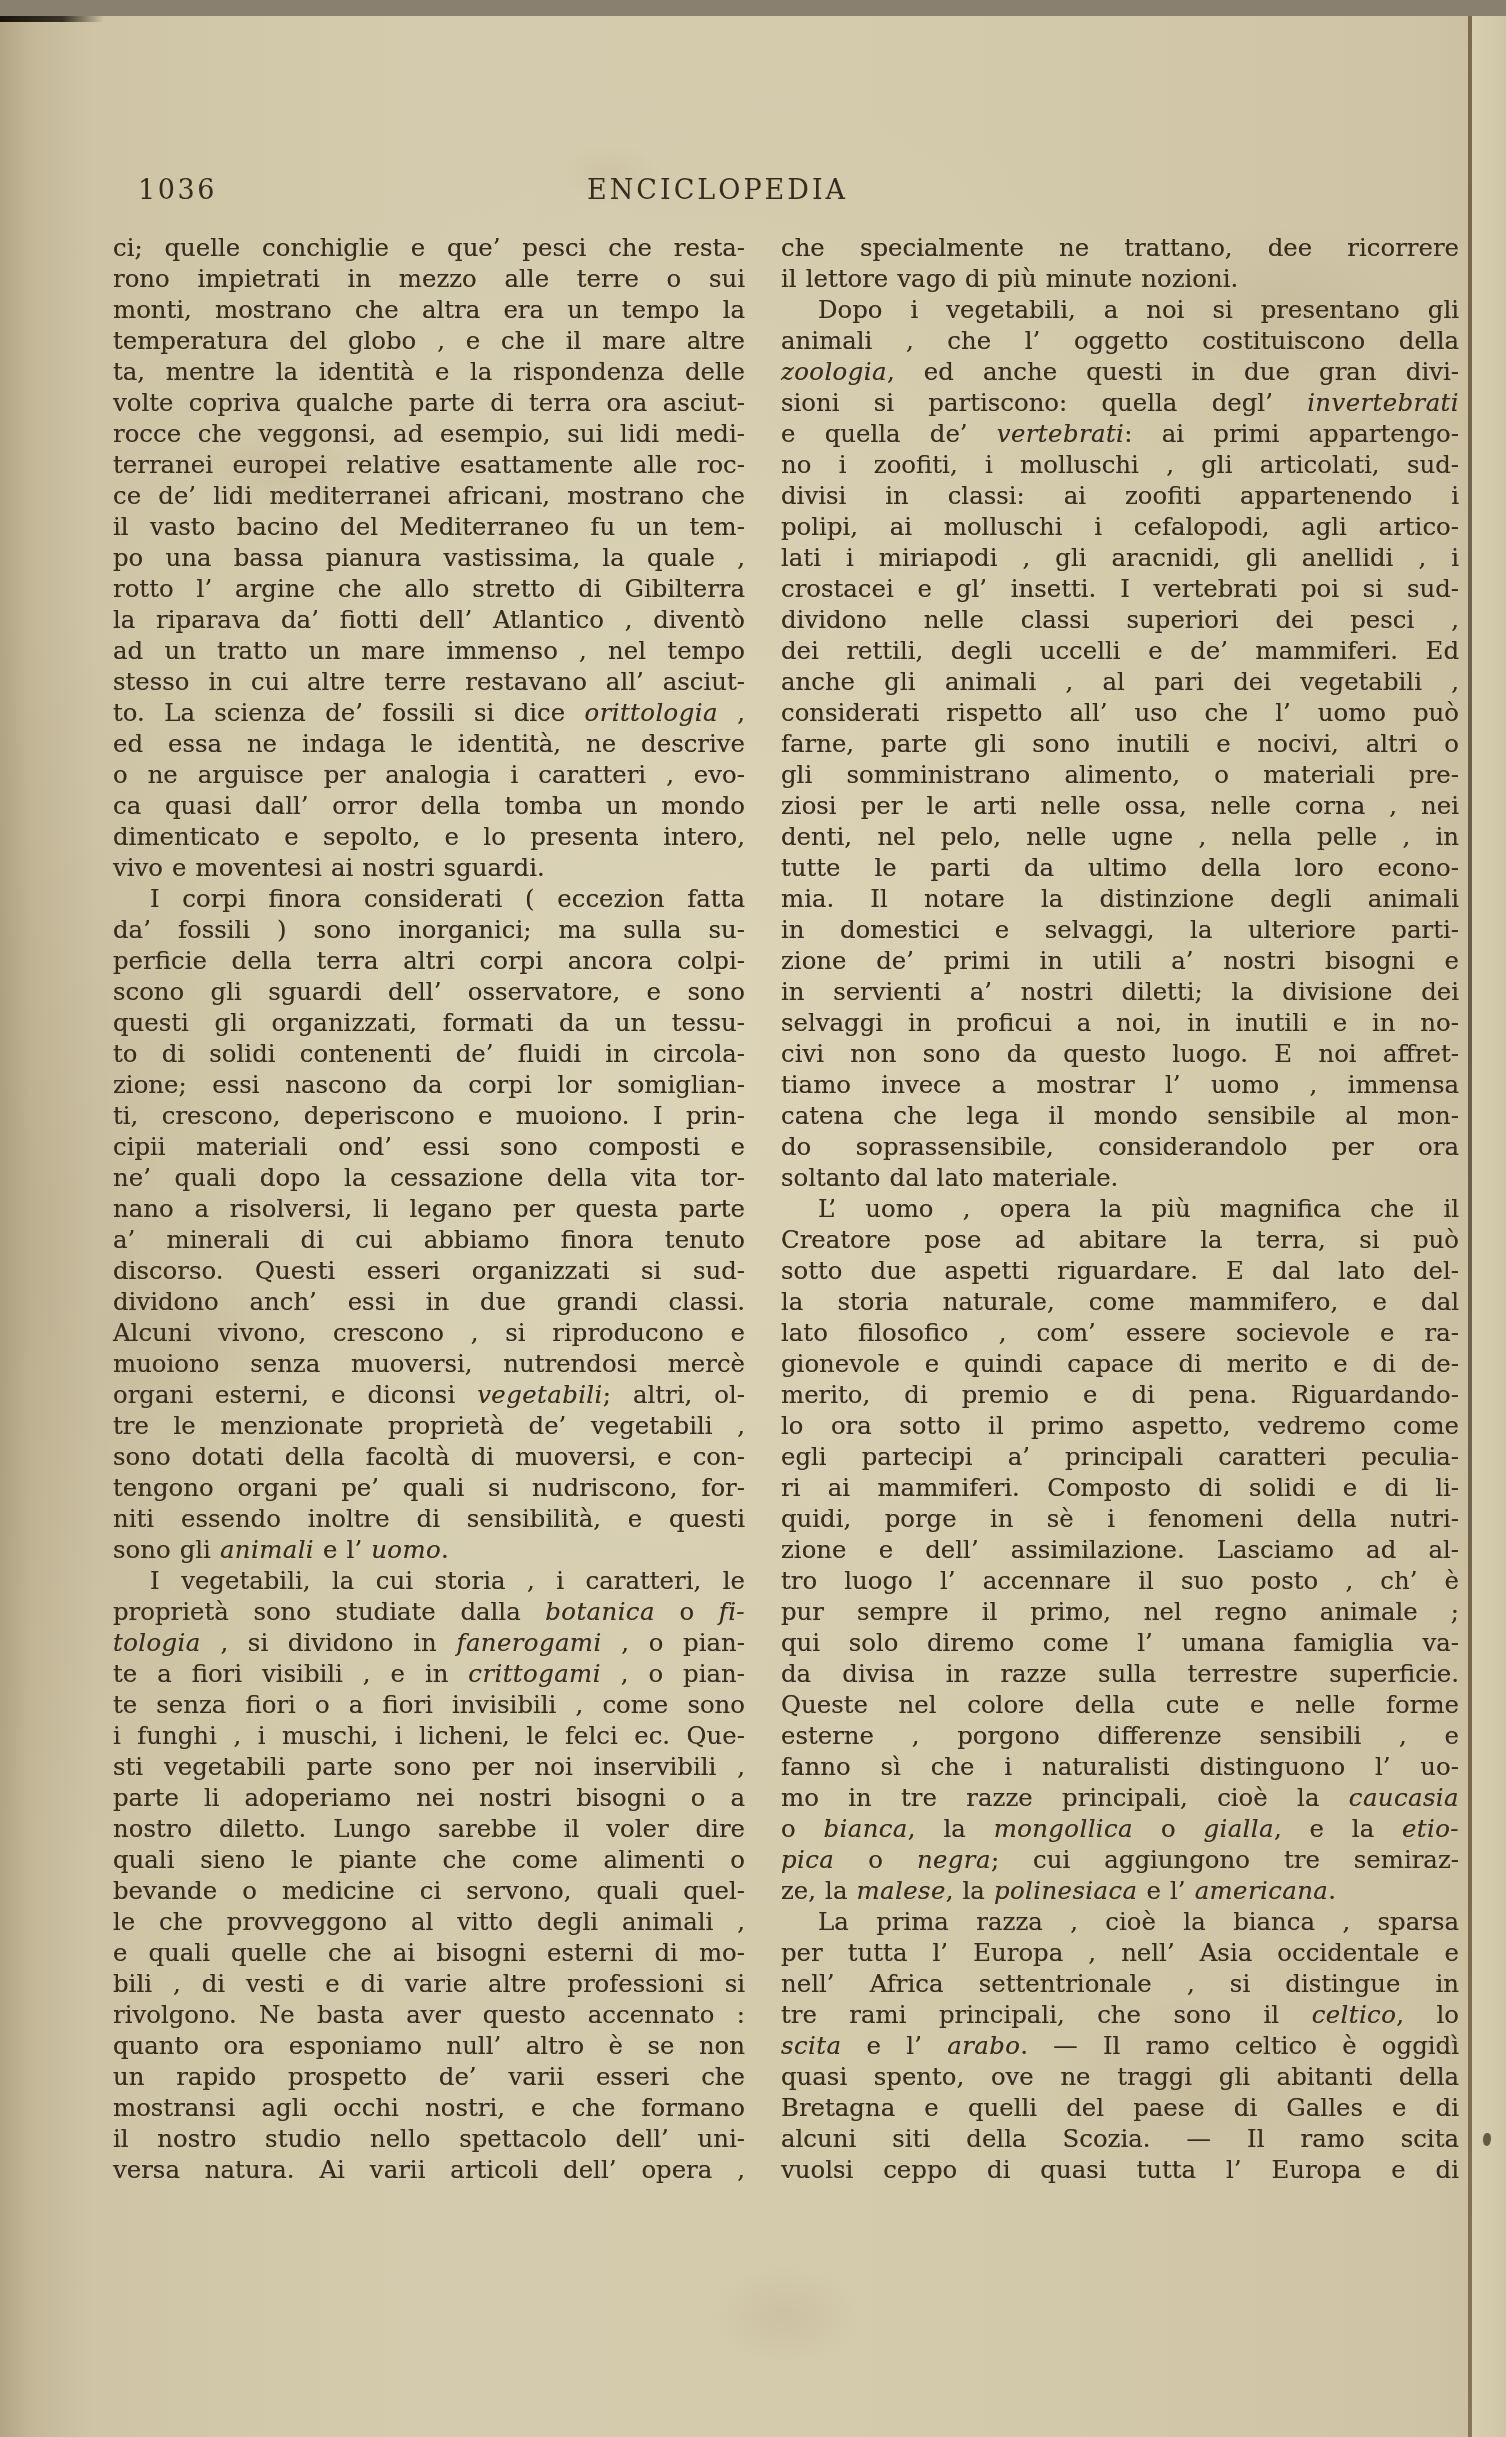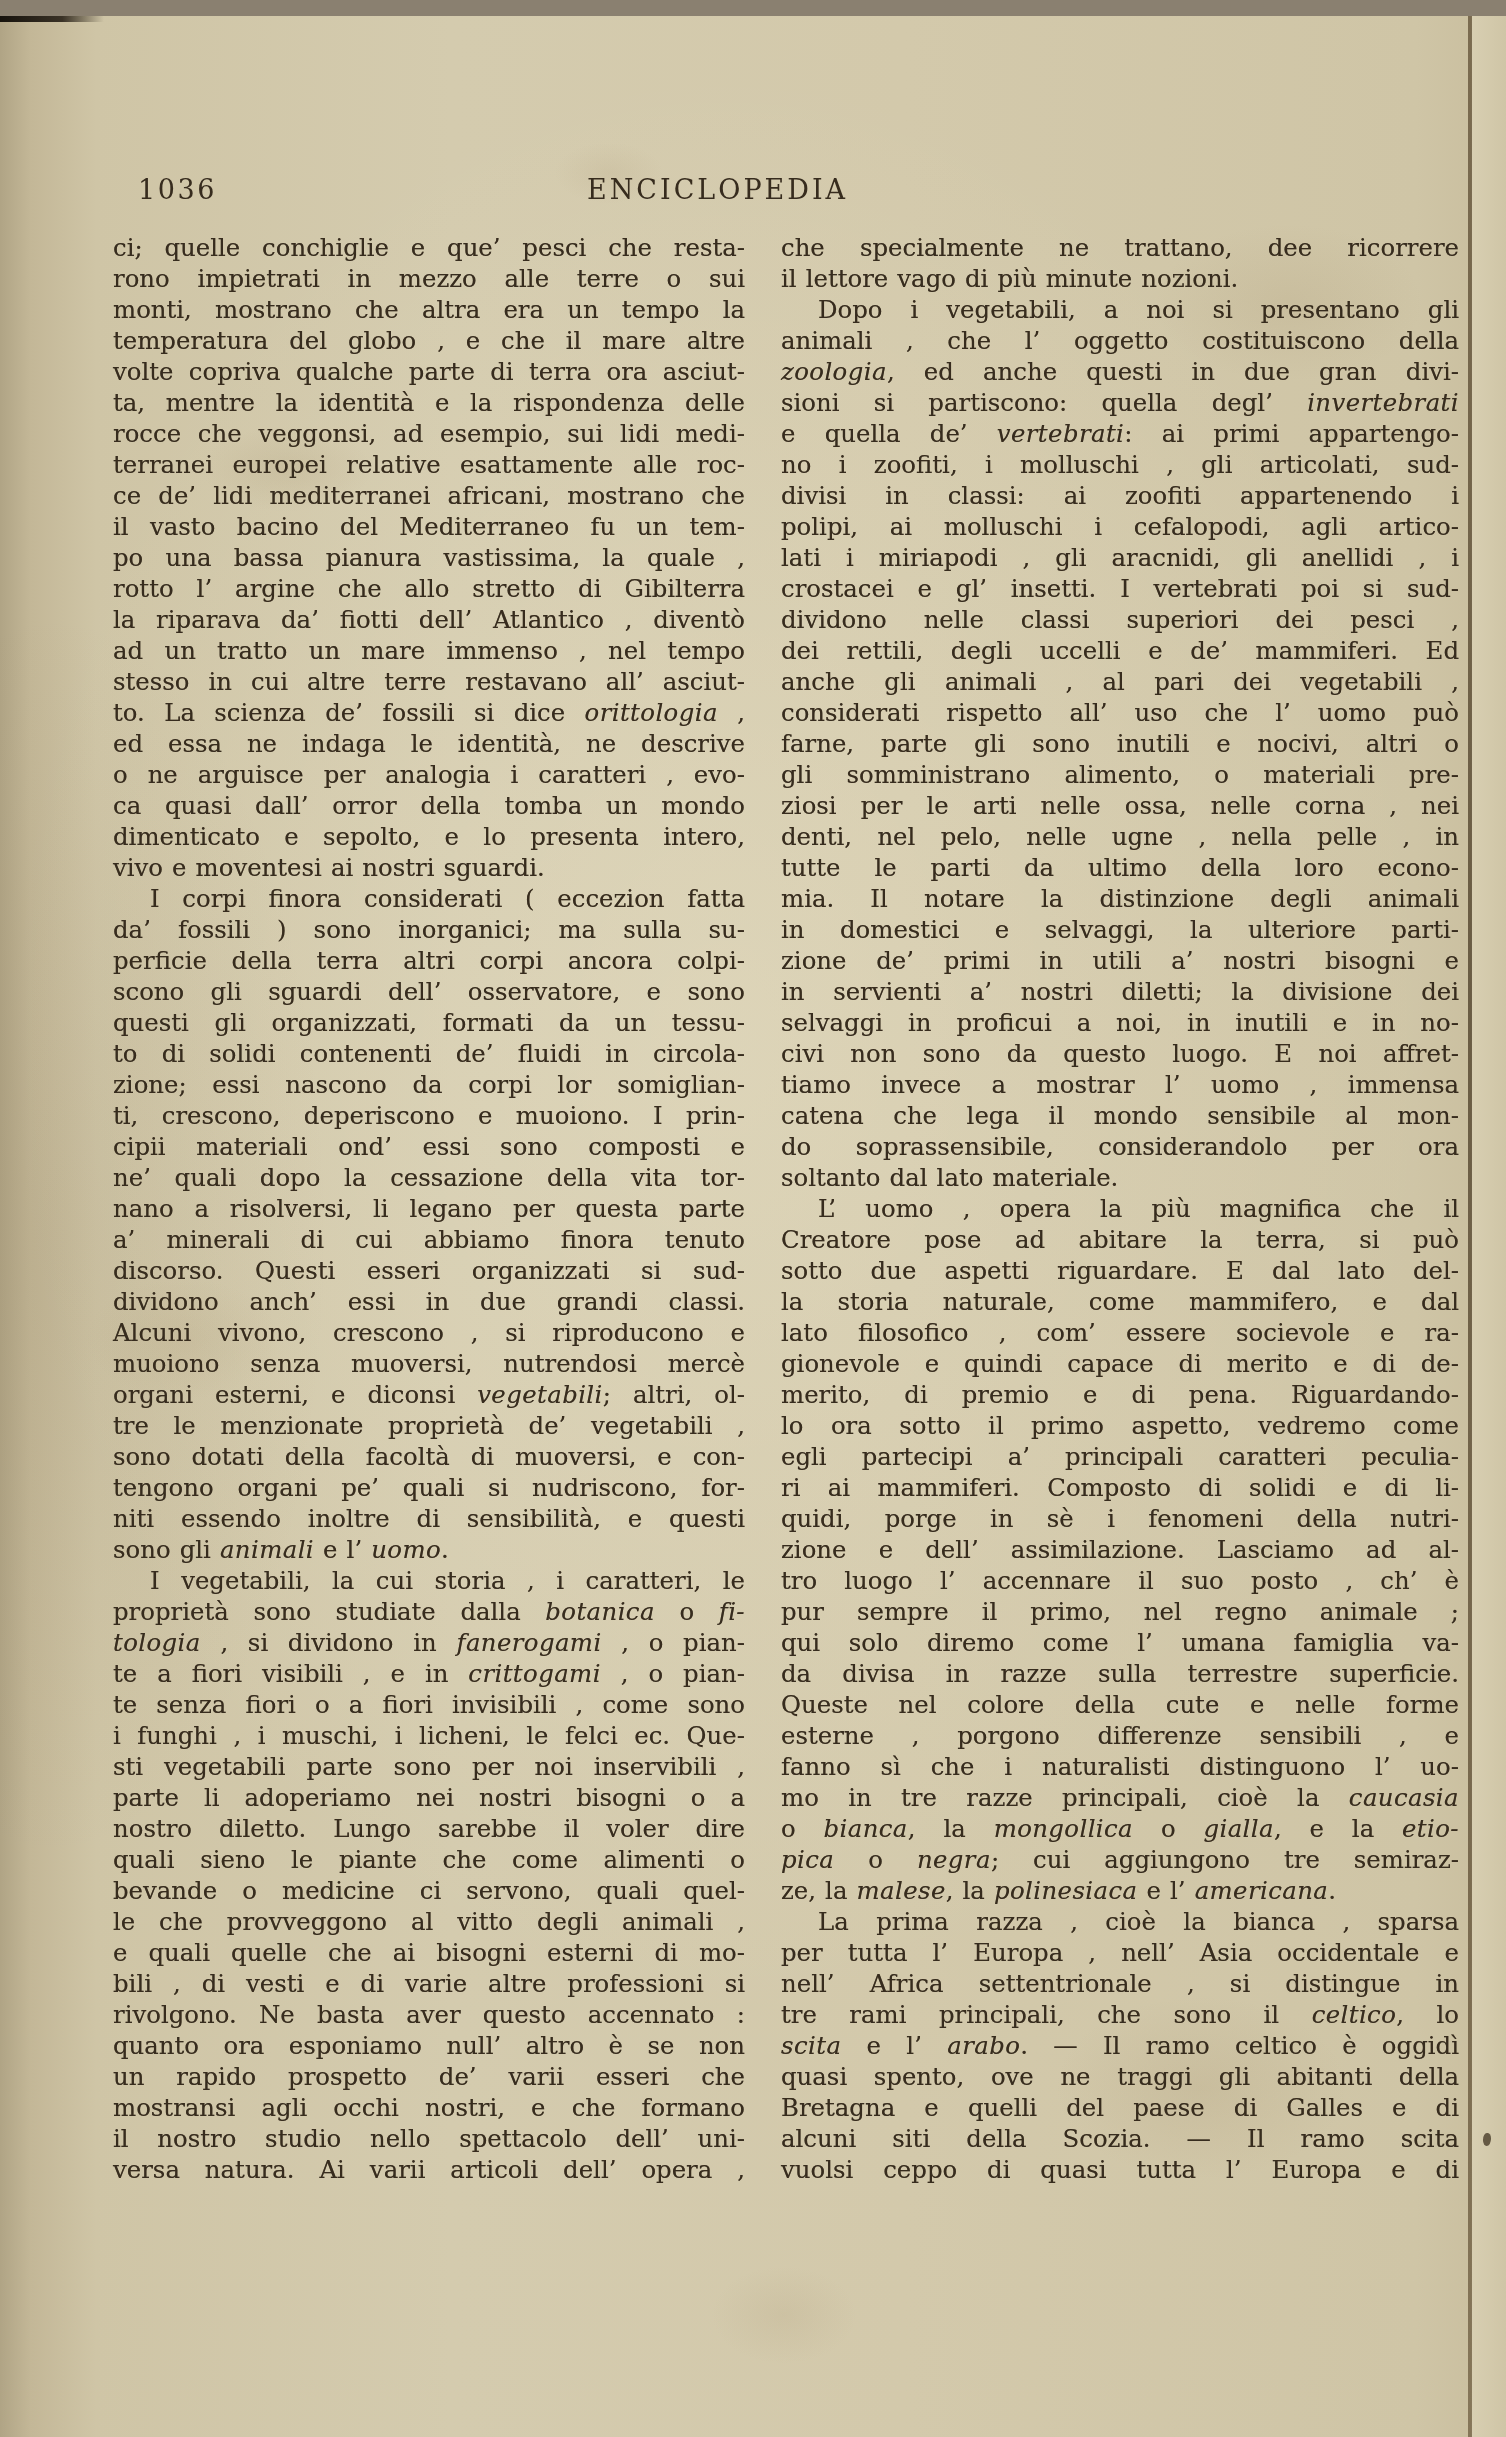--- a/index.html
+++ b/index.html
@@ -86,22 +86,22 @@
     <span class="page-number">1036</span>
     <span class="title">ENCICLOPEDIA</span>
   </div>
 
   <div class="columns">
     <div class="col col-left">
         <div class="line"><span>ci; quelle conchiglie e que’ pesci che resta-</span></div>
         <div class="line"><span>rono impietrati in mezzo alle terre o sui</span></div>
         <div class="line"><span>monti, mostrano che altra era un tempo la</span></div>
         <div class="line"><span>temperatura del globo , e che il mare altre</span></div>
+        <div class="line"><span>ta, mentre la identità e la rispondenza delle</span></div>
         <div class="line"><span>volte copriva qualche parte di terra ora asciut-</span></div>
-        <div class="line"><span>ta, mentre la identità e la rispondenza delle</span></div>
         <div class="line"><span>rocce che veggonsi, ad esempio, sui lidi medi-</span></div>
         <div class="line"><span>terranei europei relative esattamente alle roc-</span></div>
         <div class="line"><span>ce de’ lidi mediterranei africani, mostrano che</span></div>
         <div class="line"><span>il vasto bacino del Mediterraneo fu un tem-</span></div>
         <div class="line"><span>po una bassa pianura vastissima, la quale ,</span></div>
         <div class="line"><span>rotto l’ argine che allo stretto di Gibilterra</span></div>
         <div class="line"><span>la riparava da’ fiotti dell’ Atlantico , diventò</span></div>
         <div class="line"><span>ad un tratto un mare immenso , nel tempo</span></div>
         <div class="line"><span>stesso in cui altre terre restavano all’ asciut-</span></div>
         <div class="line"><span>to. La scienza de’ fossili si dice </span><i>orittologia</i><span> ,</span></div>

